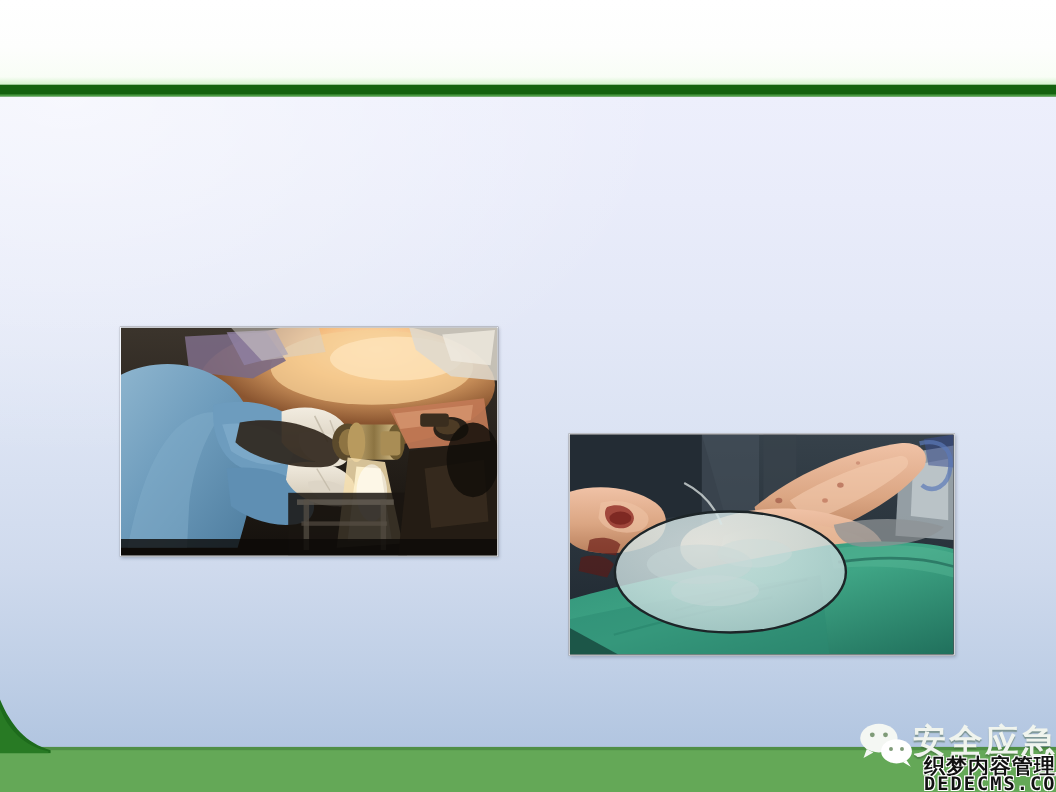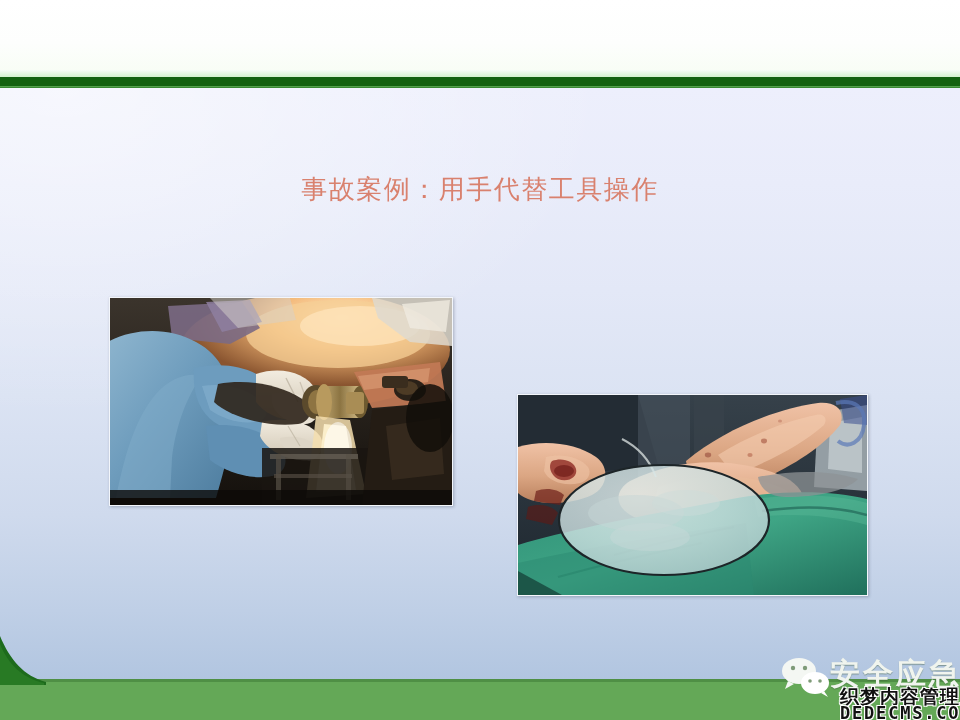--- a/index.html
+++ b/index.html
@@ -176,21 +176,20 @@
 <div id="slide">
 
   <div class="header-strip"></div>
   <div class="header-glow"></div>
   <div class="header-rule"></div>
   <div class="header-rule-shine"></div>
 
   <div class="body-bg"></div>
   <div class="body-sheen"></div>
 
-  <div class="slide-title">事故案例：用手代替工具操作</div>
 
   <div class="photo" id="photo-surgery">
     <svg viewBox="0 0 342 207" preserveAspectRatio="none">
       <defs>
         <radialGradient id="glowLight" cx="60%" cy="22%" r="58%">
           <stop offset="0%" stop-color="#ffe9c6"></stop>
           <stop offset="45%" stop-color="#f3b776"></stop>
           <stop offset="100%" stop-color="#8a5530"></stop>
         </radialGradient>
         <linearGradient id="scrubBlue" x1="0" y1="0" x2="1" y2="1">

